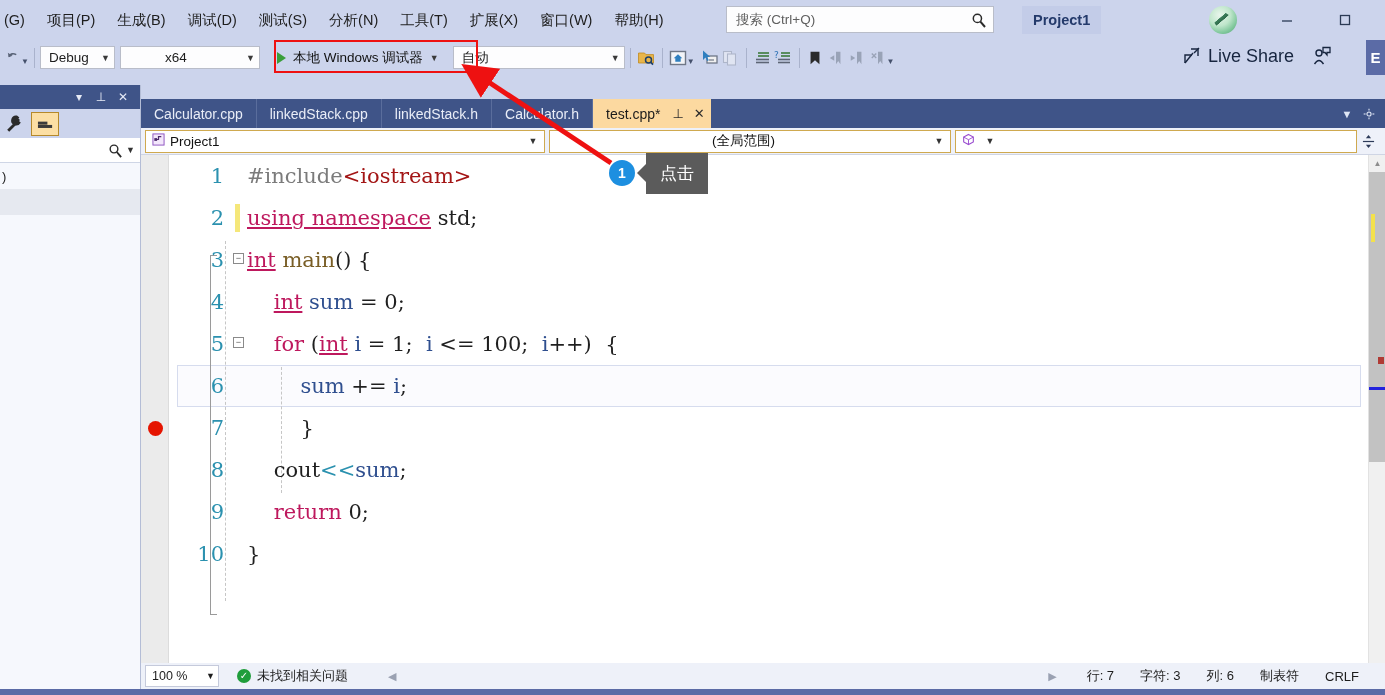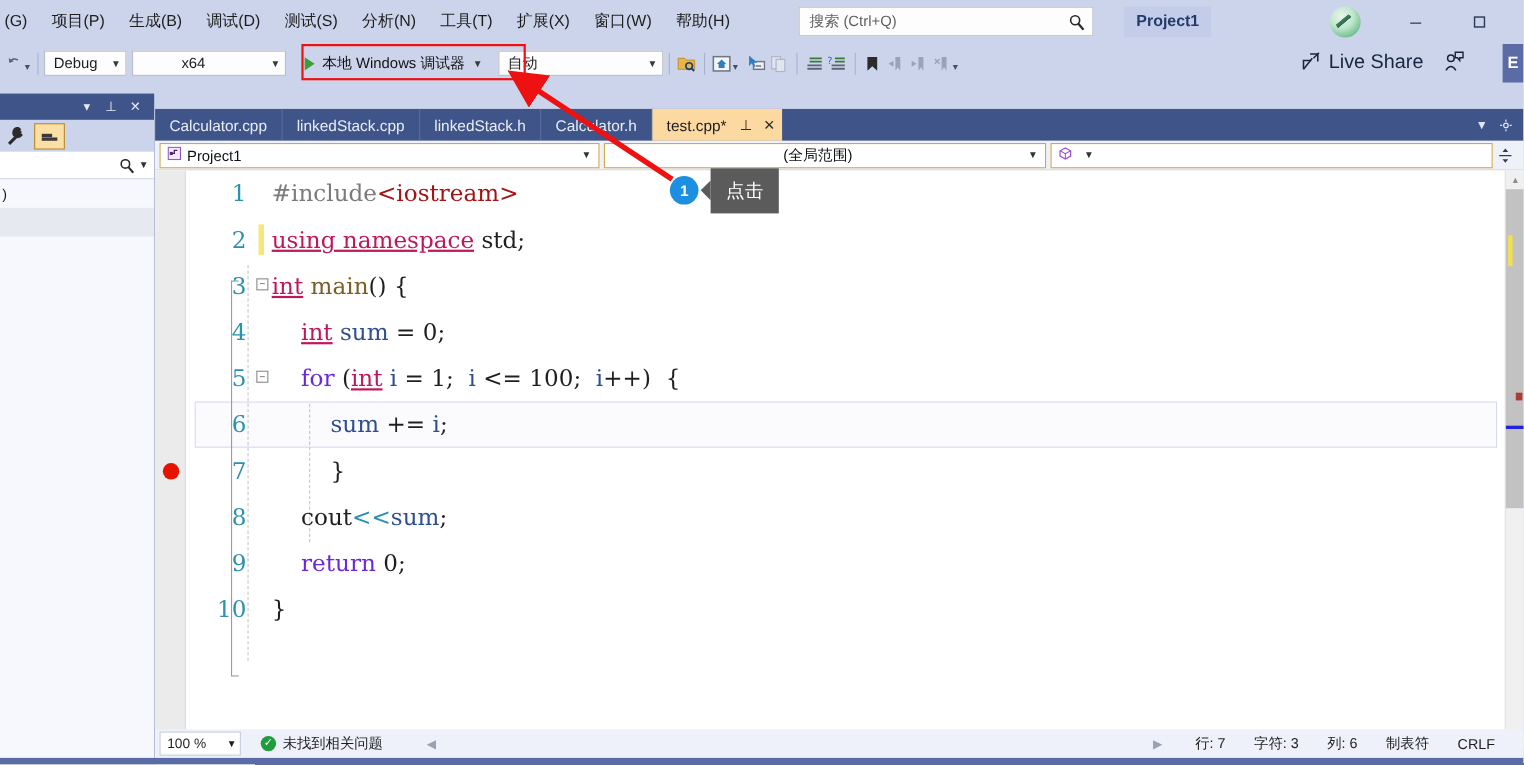--- a/index.html
+++ b/index.html
@@ -74,21 +74,21 @@
 
   .combo {
     height: 23px; background: #fdfdfe; border: 1px solid #b9bdc9;
     display: flex; align-items: center; padding: 0 4px 0 8px;
     font-size: 13.5px; color: #1d1d1d;
   }
   .combo .cv { flex: 1; white-space: nowrap; overflow: hidden; }
   .combo .ca { font-size: 9px; color: #3a3a3a; padding-left: 6px; }
   .combo-debug { width: 75px; }
   .combo-plat  { width: 140px; margin-left: 5px; padding-left: 44px; }
-  .combo-auto  { width: 150px; }
+  .combo-auto  { width: 172px; }
 
   .run-btn {
     display: flex; align-items: center; height: 25px;
     padding: 0 7px; font-size: 13.5px; color: #111; white-space: nowrap;
   }
   .run-tri {
     width: 0; height: 0; border-left: 9px solid #3a9e3a;
     border-top: 6px solid transparent; border-bottom: 6px solid transparent;
     margin-right: 7px;
   }
@@ -237,21 +237,21 @@
   .curline-box {
     position: absolute; left: 36px; top: 210px;
     width: 1184px; height: 42px;
     border: 1px solid #d6dcee; background: #fbfbfe;
   }
 
   
   .k-pp   { color: #7b7b7b; }
   .k-str  { color: #a31515; }
   .k-key  { color: #be185d; text-decoration: underline; }
-  .k-kw2  { color: #6d28d9; }
+  .k-kw2  { color: #be185d; }
   .k-fn   { color: #795e26; }
   .k-id   { color: #1f1f1f; }
   .k-var  { color: #2f4f8f; }
   .k-num  { color: #1f1f1f; }
   .k-op   { color: #1f1f1f; }
   .k-cls  { color: #2b91af; }
 
   
   .vscroll {
     position: absolute; right: 0; top: 56px; width: 17px; height: 528px;

